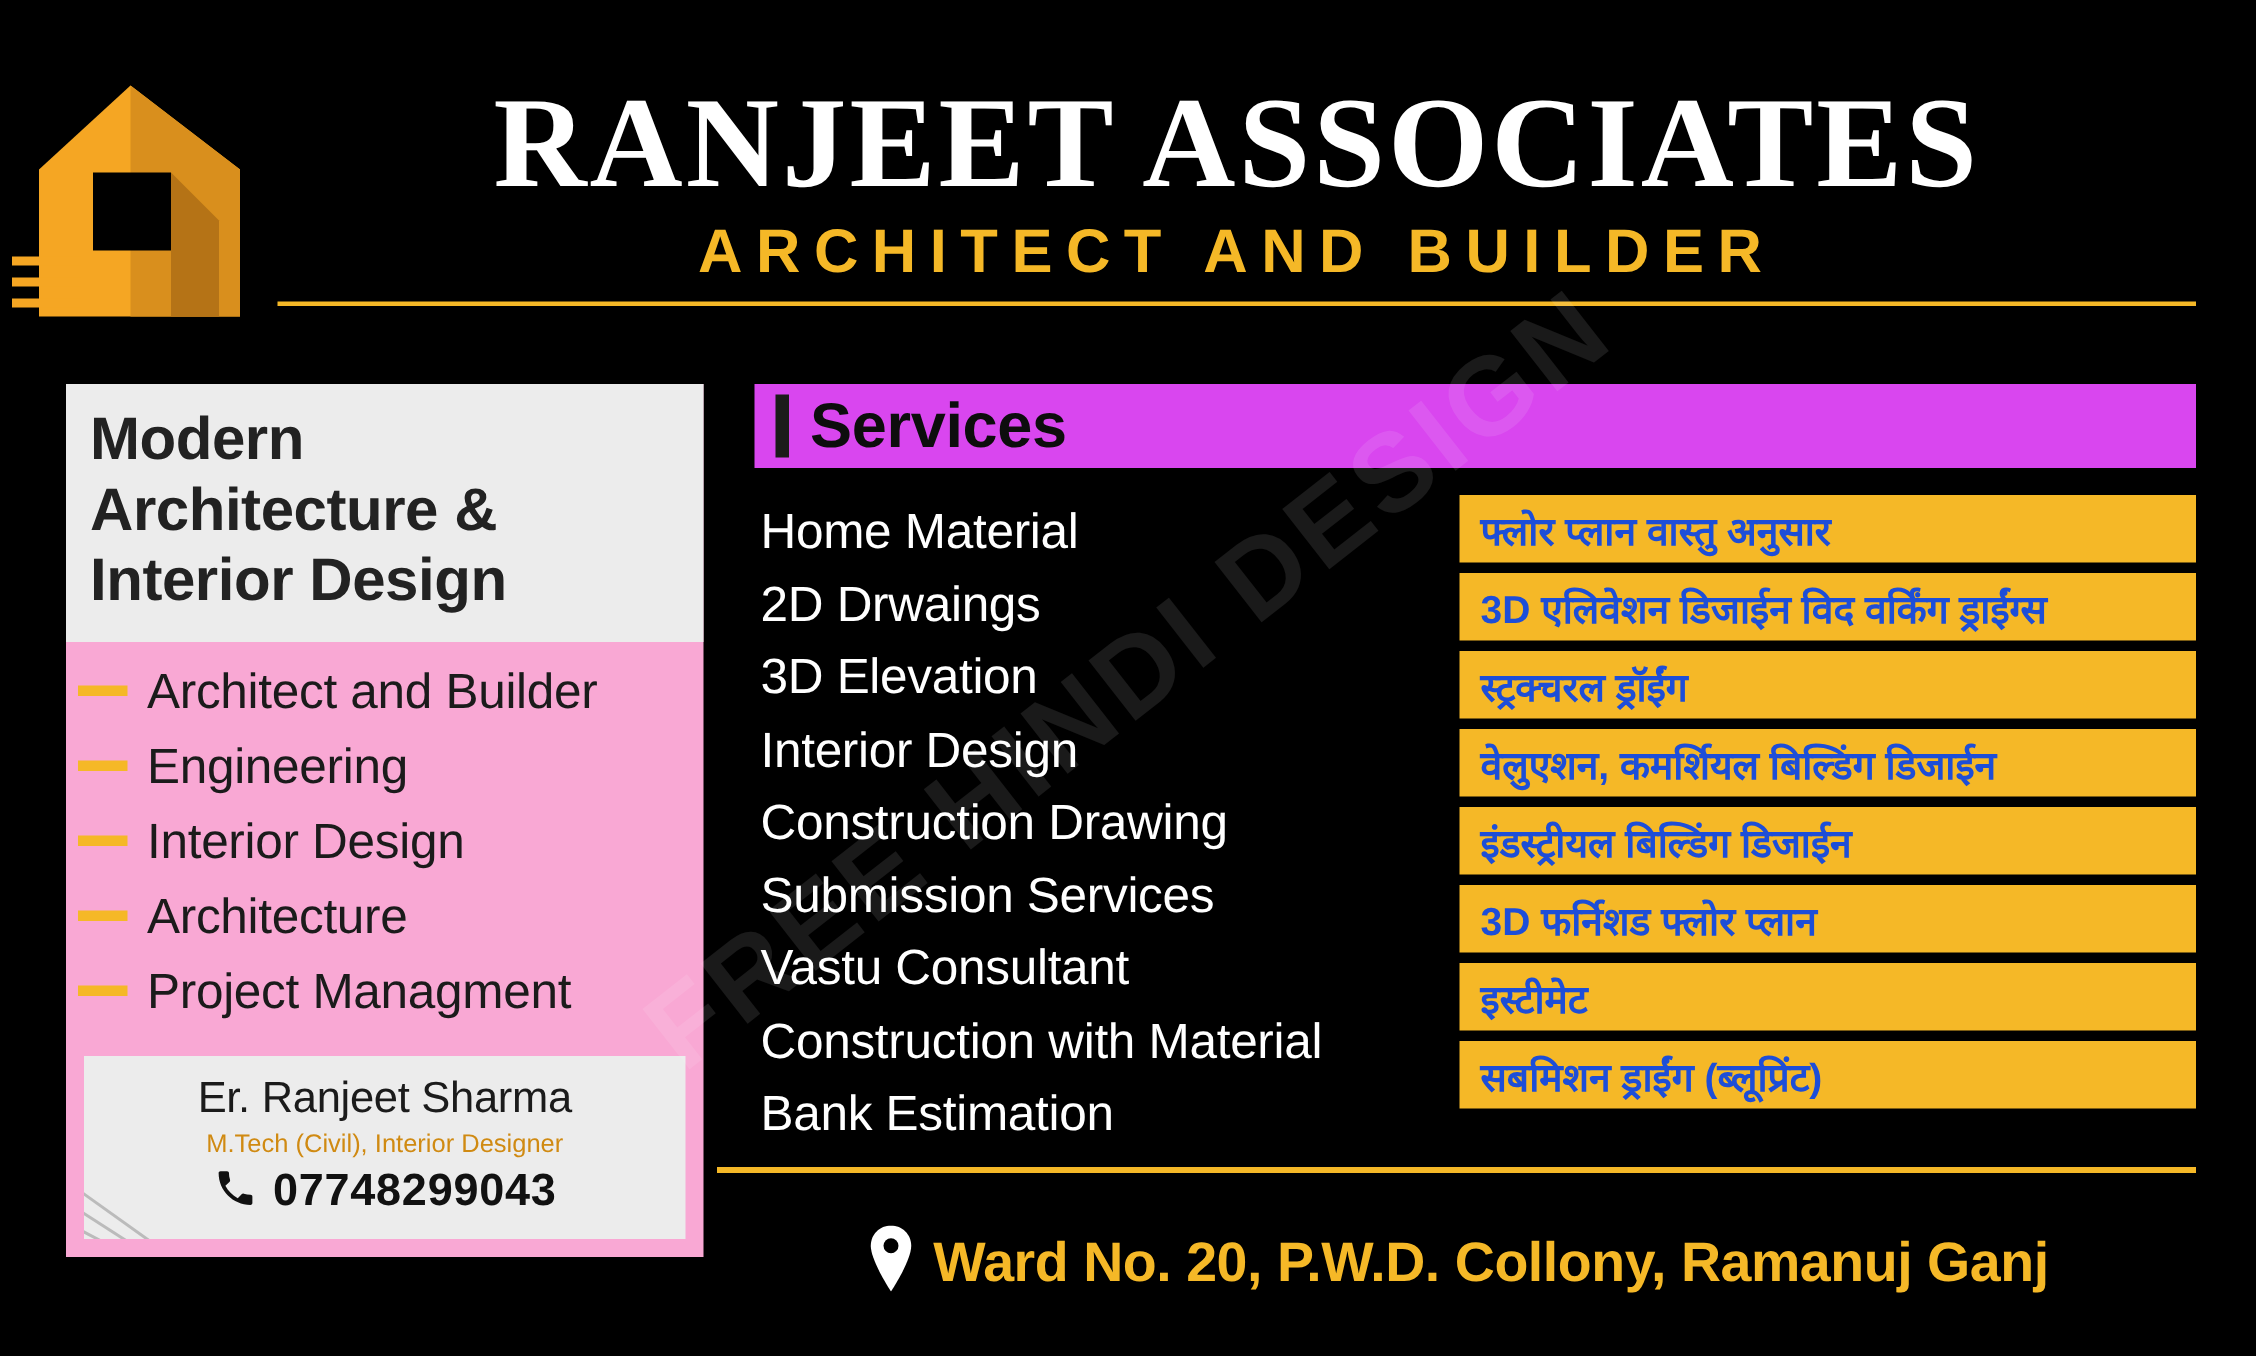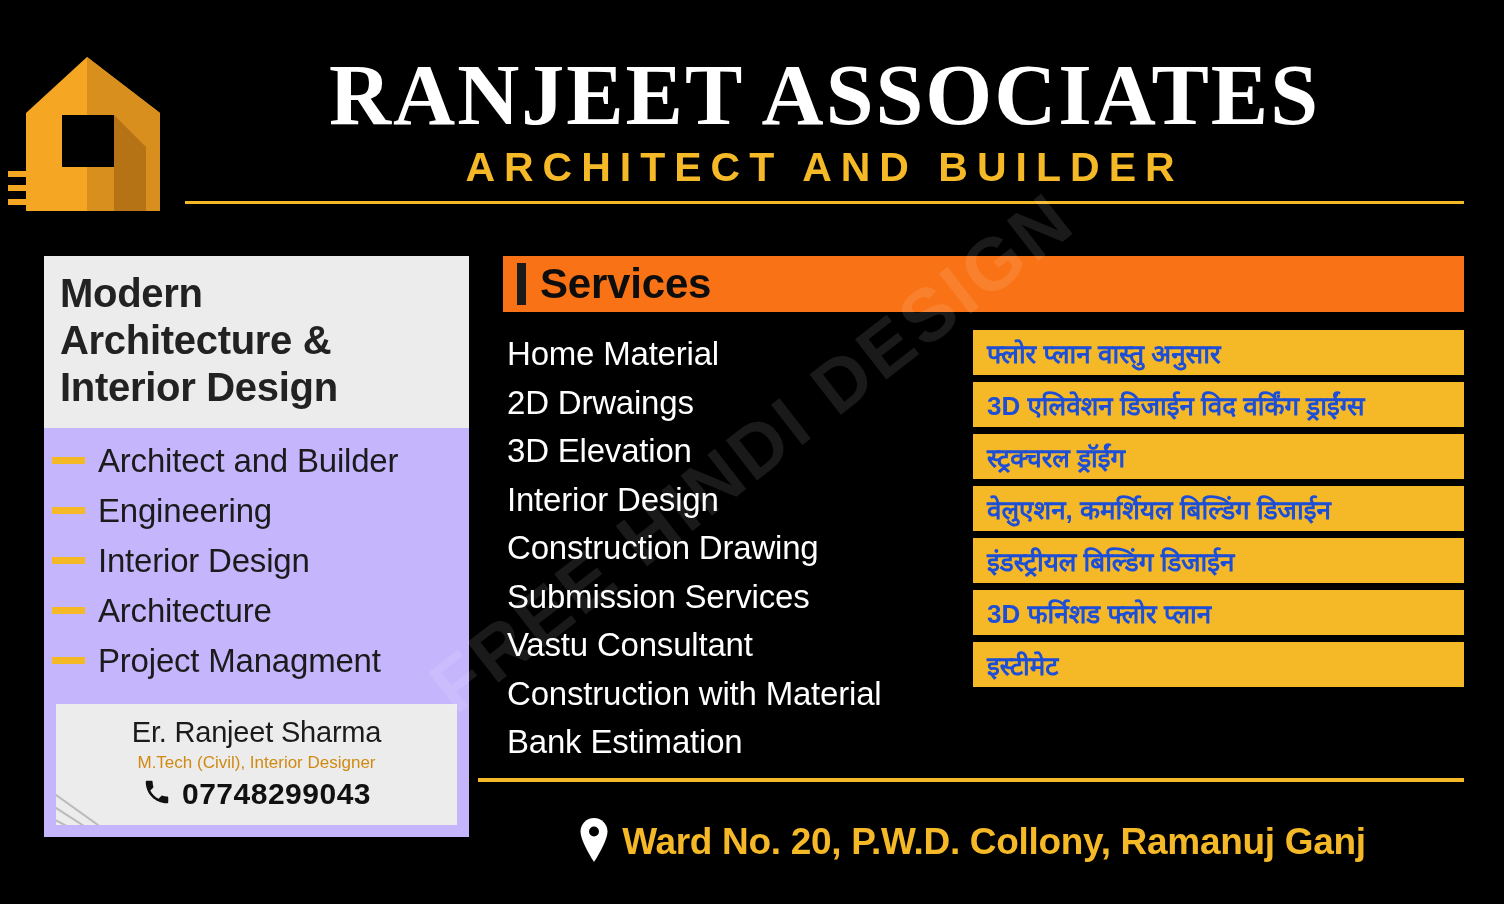--- a/index.html
+++ b/index.html
@@ -87,21 +87,21 @@
     position: relative;
     display: flex;
     padding: 0 40px 0 44px;
     box-sizing: border-box;
   }
 
   
   .left-panel {
     width: 425px;
     flex: 0 0 425px;
-    background: #c4b5fd;
+    background: #f9a8d4;
     position: relative;
     z-index: 20;
     display: flex;
     flex-direction: column;
   }
   .left-head {
     background: #ececec;
     padding: 14px 14px 16px 16px;
   }
   .left-head-line {
@@ -175,21 +175,21 @@
   }
 
   
   .right-panel {
     flex: 1 1 auto;
     padding-left: 34px;
     position: relative;
     z-index: 10;
   }
   .services-banner {
-    background: #f97316;
+    background: #d946ef;
     height: 56px;
     display: flex;
     align-items: center;
     position: relative;
   }
   .services-banner .left-bar {
     width: 9px;
     height: 42px;
     background: #1b1b1b;
     margin-left: 14px;
@@ -382,20 +382,23 @@
           </div>
           <div class="hindi-row">
             <span class="hindi-text">इंडस्ट्रीयल बिल्डिंग डिजाईन</span>
           </div>
           <div class="hindi-row">
             <span class="hindi-text">3D फर्निशड फ्लोर प्लान</span>
           </div>
           <div class="hindi-row">
             <span class="hindi-text">इस्टीमेट</span>
           </div>
+          <div class="hindi-row">
+            <span class="hindi-text">सबमिशन ड्राईंग (ब्लूप्रिंट)</span>
+          </div>
         </div>
       </div>
     </div>
   </div>
 
   <div class="footer-rule"></div>
 
   <div class="footer">
     <span class="pin-icon">
       <svg width="36" height="44" viewBox="0 0 24 30">

